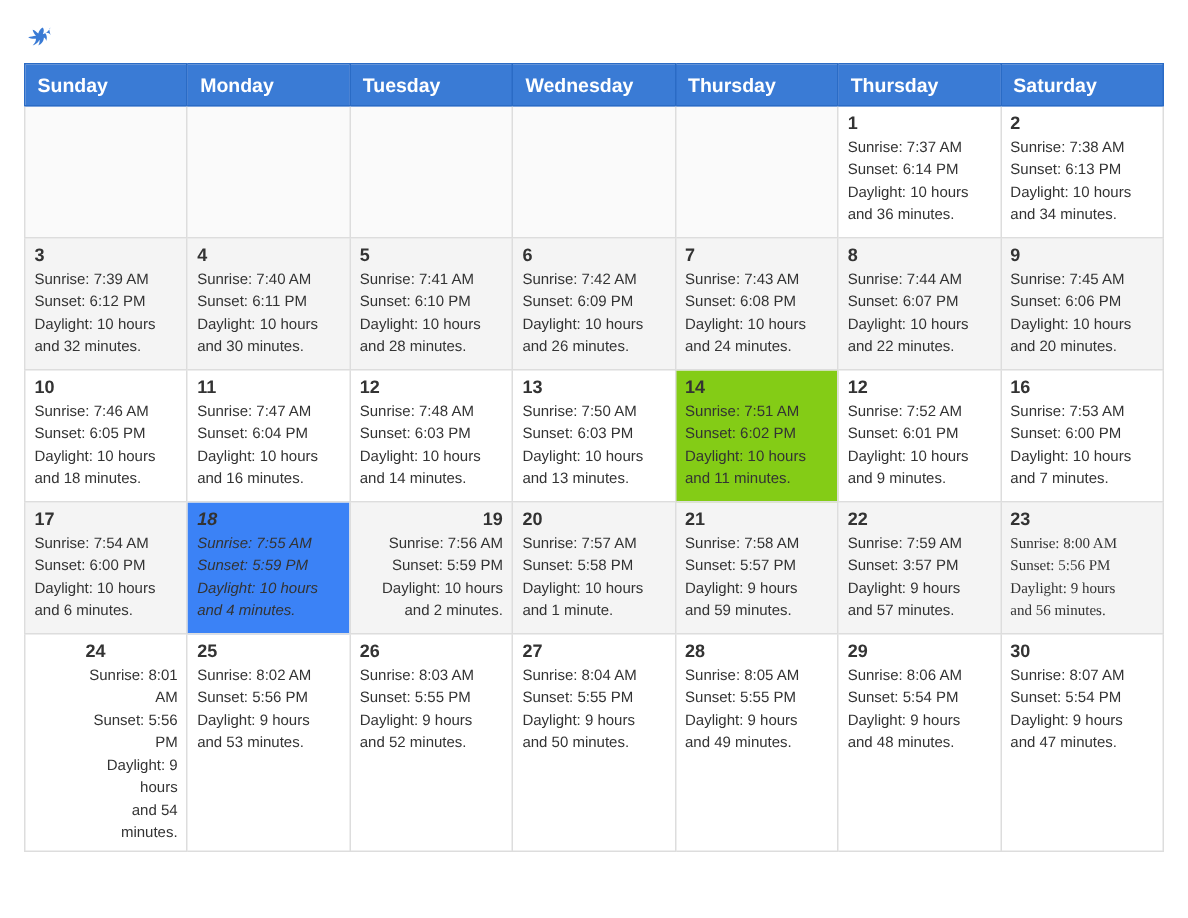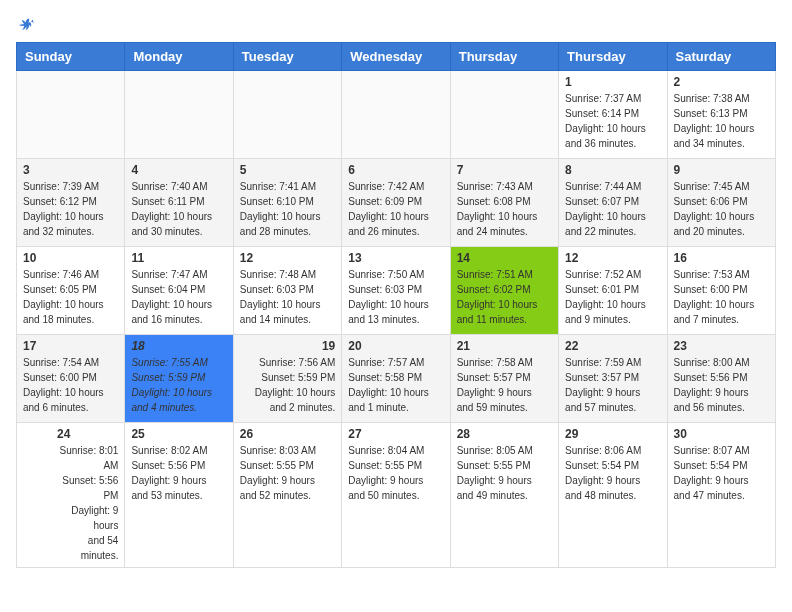--- a/index.html
+++ b/index.html
@@ -288,21 +288,21 @@
         </td>
         <td style="background: rgb(244, 244, 244);">
           <span class="day-num">22</span>
           <div class="day-info" style="white-space: pre-line;">Sunrise: 7:59 AM
 Sunset: 3:57 PM
 Daylight: 9 hours
 and 57 minutes.</div>
         </td>
         <td style="background: rgb(244, 244, 244);">
           <span class="day-num">23</span>
-          <div class="day-info" style="white-space: pre-line;">Sunrise: 8:00 AM
+          <div class="day-info" style="white-space: pre-line; font-family: Liberation Serif, serif;">Sunrise: 8:00 AM
 Sunset: 5:56 PM
 Daylight: 9 hours
 and 56 minutes.</div>
         </td>
       </tr>
       <tr>
         <td style="background: rgb(255, 255, 255); padding-left: 40px;">
           <span class="day-num">24</span>
           <div class="day-info" style="white-space: pre-line; text-align: right;">Sunrise: 8:01 AM
 Sunset: 5:56 PM

